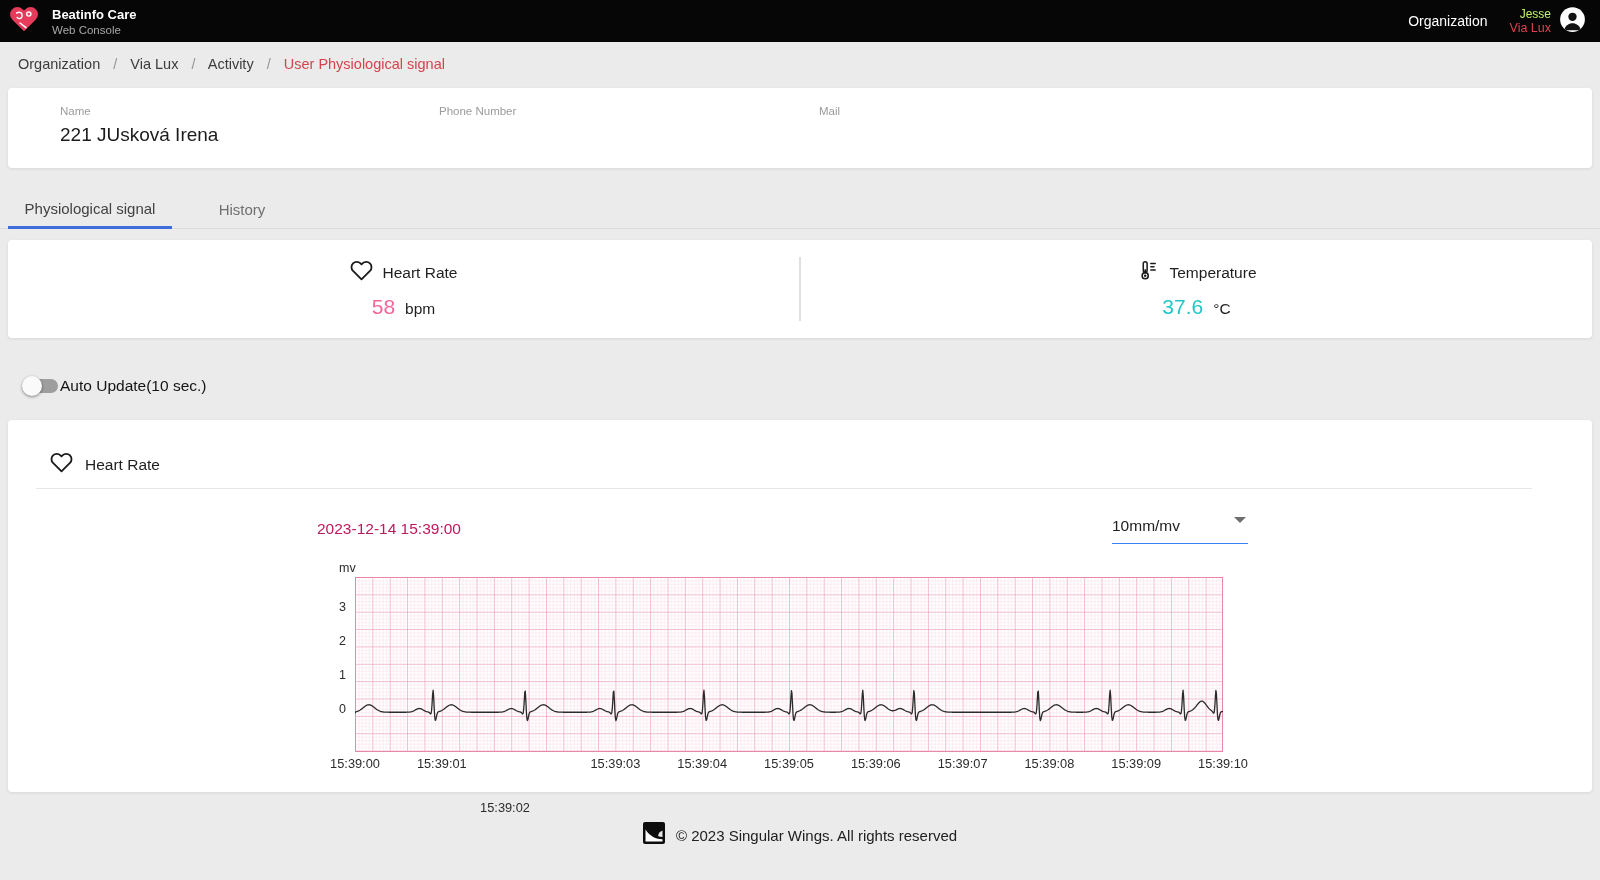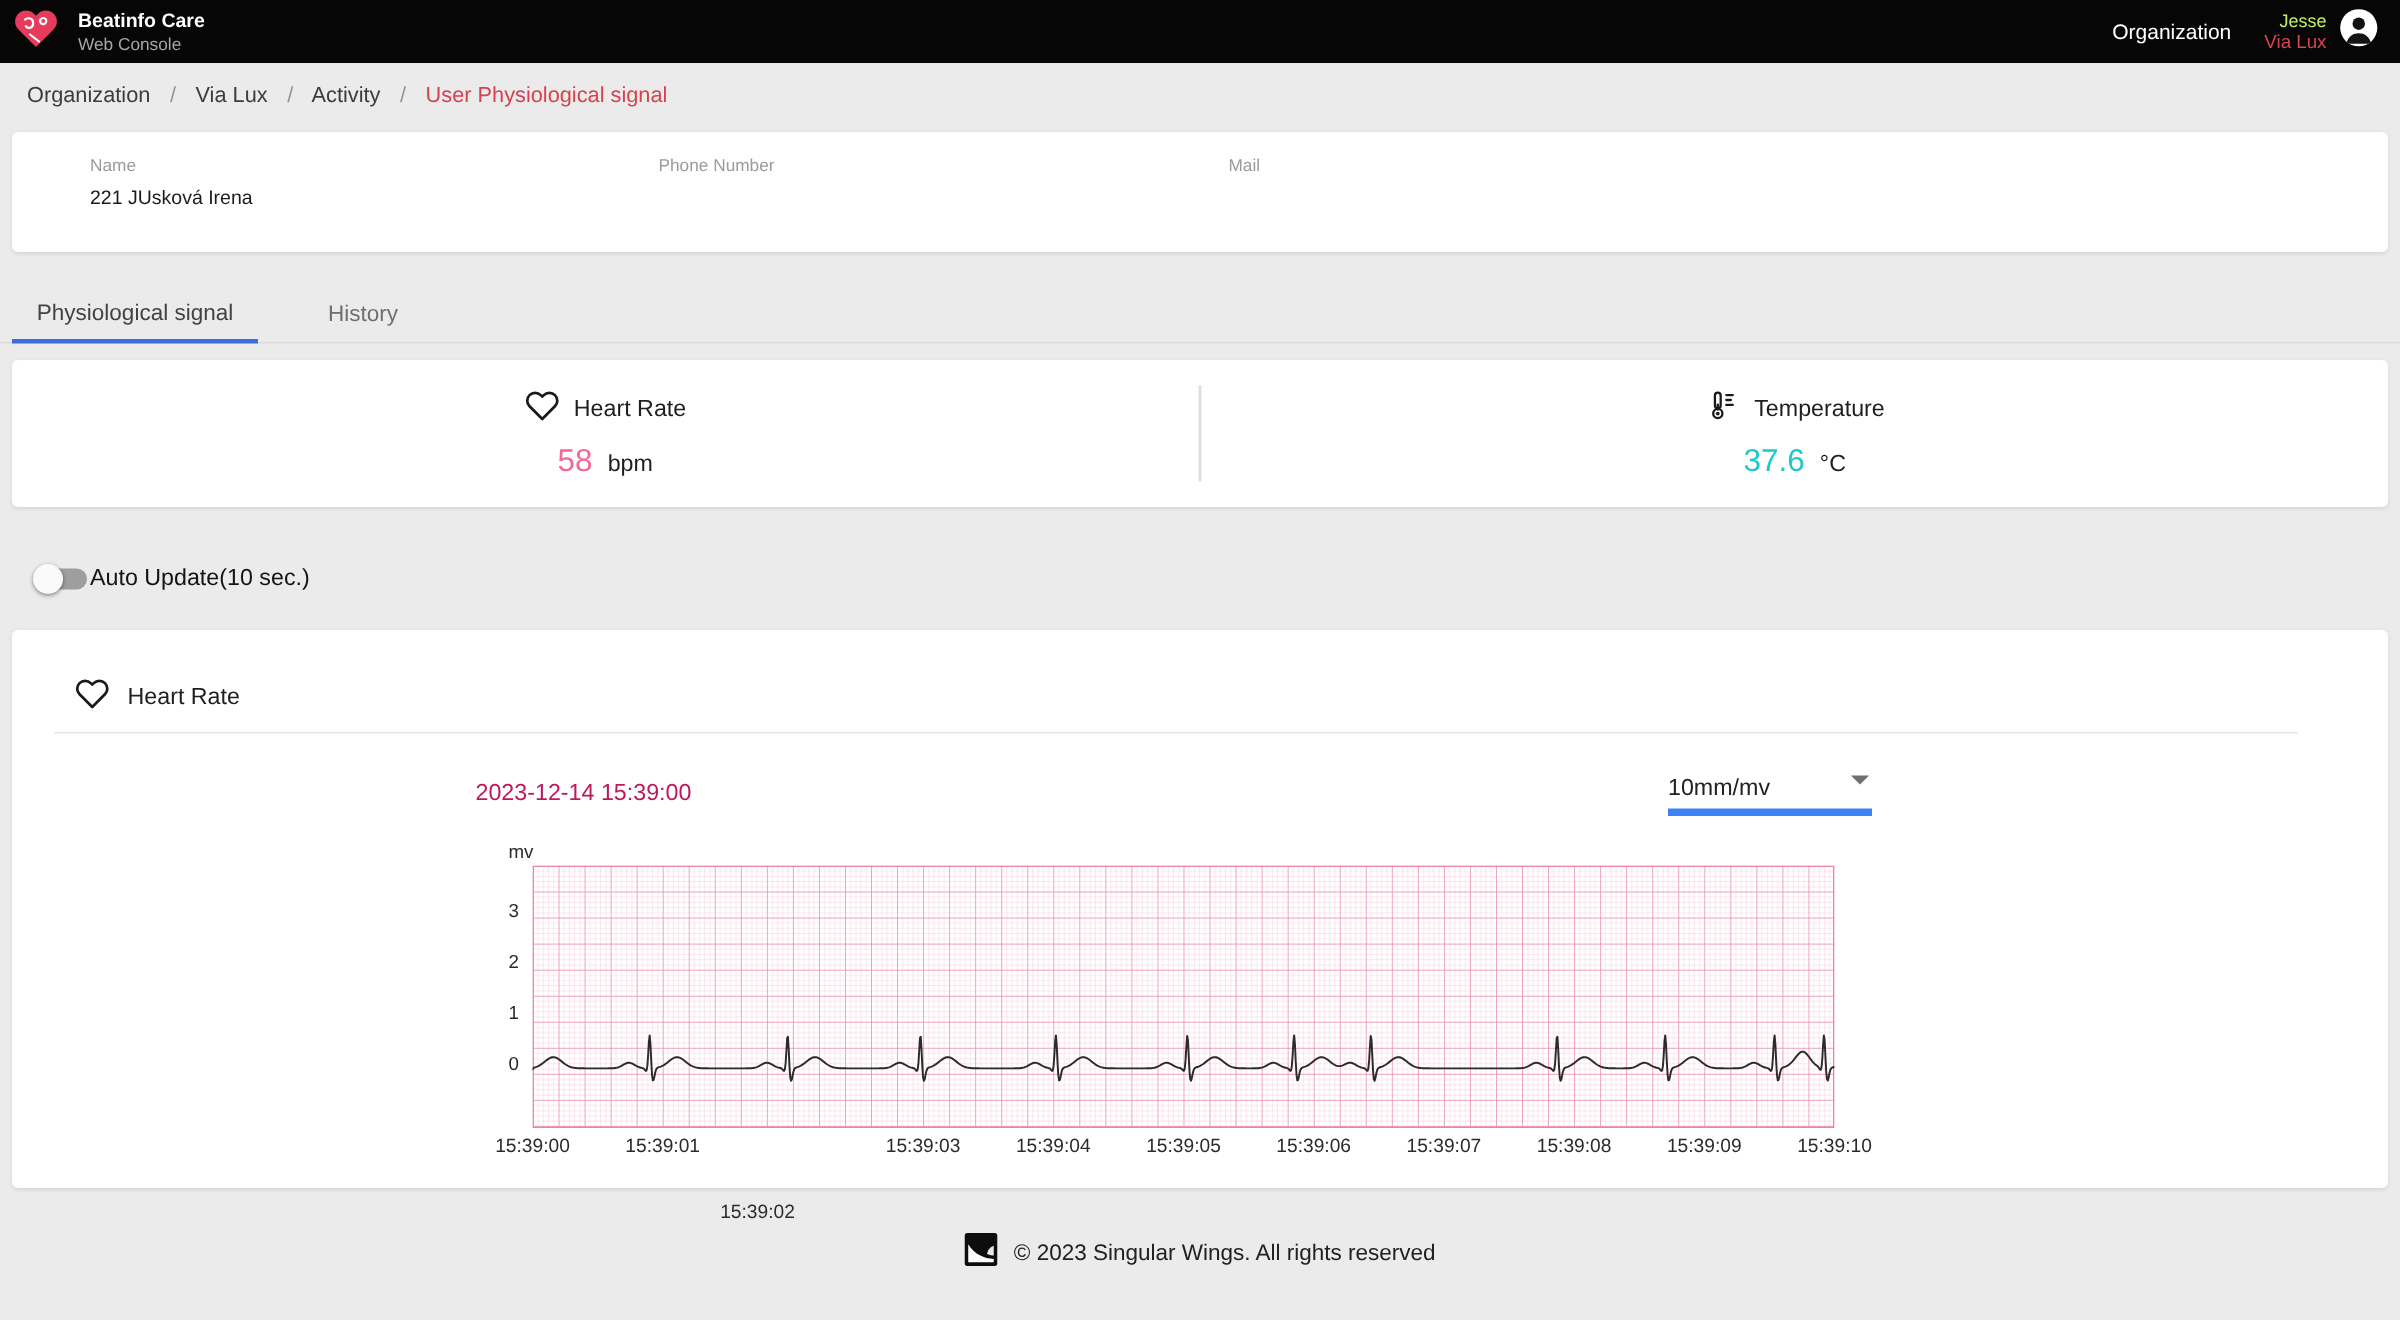--- a/index.html
+++ b/index.html
@@ -26,21 +26,21 @@
   .breadcrumb .bc-item { color:#3c3c3c; cursor:pointer; }
   .breadcrumb .bc-sep { color:#969696; margin:0 9px; }
   .breadcrumb .bc-active { color:#d5434e; }
   
   .card { position:absolute; left:8px; right:8px; background:#fff; border-radius:4px;
     box-shadow:0 1px 3px rgba(0,0,0,0.09); }
   
   .info-card { top:88px; height:80px; }
   .field { position:absolute; top:17px;margin-left:24px; }
   .field .f-label { font-size:11.5px; color:#9b9b9b; margin-bottom:7px; }
-  .field .f-value { font-size:13px; color:#1c1c1c; }
+  .field .f-value { font-size:19px; color:#1c1c1c; }
   .field.f1 { left:28px; } .field.f2 { left:407px; } .field.f3 { left:787px; }
   
   .tabs-line { position:absolute; top:228px; left:0; right:0; height:1px; background:#dcdcdc; }
   .tabs { position:absolute; top:190px; left:8px; display:flex; height:39px; }
   .tab { font-size:15px; display:flex; align-items:center; justify-content:center;
     cursor:pointer; color:#6f6f6f; }
   .tab.active { color:#424242; border-bottom:3px solid #3d6edb; }
   .tab1 { width:164px; } .tab2 { width:140px; }
   
   .vitals-card { top:240px; height:98px; display:flex; align-items:stretch; }
@@ -59,21 +59,21 @@
   .switch .thumb { position:absolute; left:0; top:0; width:20px; height:20px;
     border-radius:50%; background:#fafafa; box-shadow:0 1px 3px rgba(0,0,0,0.45); }
   .auto-label { font-size:15.5px; color:#141414; }
   
   .chart-card { top:420px; height:372px; }
   .chart-title-row { position:absolute; top:31px; left:42px; display:flex; align-items:center; gap:12px; }
   .chart-title { font-size:15.5px; color:#1f1f1f; }
   .chart-divider { position:absolute; top:68px; left:28px; right:60px; height:1px; background:#e6e6e6; }
   .timestamp { position:absolute; top:100px; left:309px; font-size:15.5px; color:#be185d; }
   .scale-select { position:absolute; top:97px; left:1104px; width:136px; height:27px;
-    border-bottom:5px solid #3b82f6; font-size:15.5px; color:#212121; cursor:pointer; }
+    border-bottom:1px solid #3b82f6; font-size:15.5px; color:#212121; cursor:pointer; }
   .scale-select .caret { position:absolute; right:2px; top:0px; width:0; height:0;
     border-left:6px solid transparent; border-right:6px solid transparent;
     border-top:6px solid #6f6f6f; }
   .ecg-area { position:absolute; top:135px; left:0; right:0; height:232px; }
   .mv-label { position:absolute; left:331px; top:6px; font-size:12.5px; color:#2b2b2b; }
   #ecg-svg-host { position:absolute; left:347px; top:22px; width:868px; height:175px; }
   .ecg-ylabel { position:absolute; width:40px; left:298px; text-align:right;
     font-size:12.5px; color:#2b2b2b; }
   .ecg-xlabel { position:absolute; top:201px; transform:translateX(-50%);
     font-size:12.8px; color:#2b2b2b; white-space:nowrap; }

